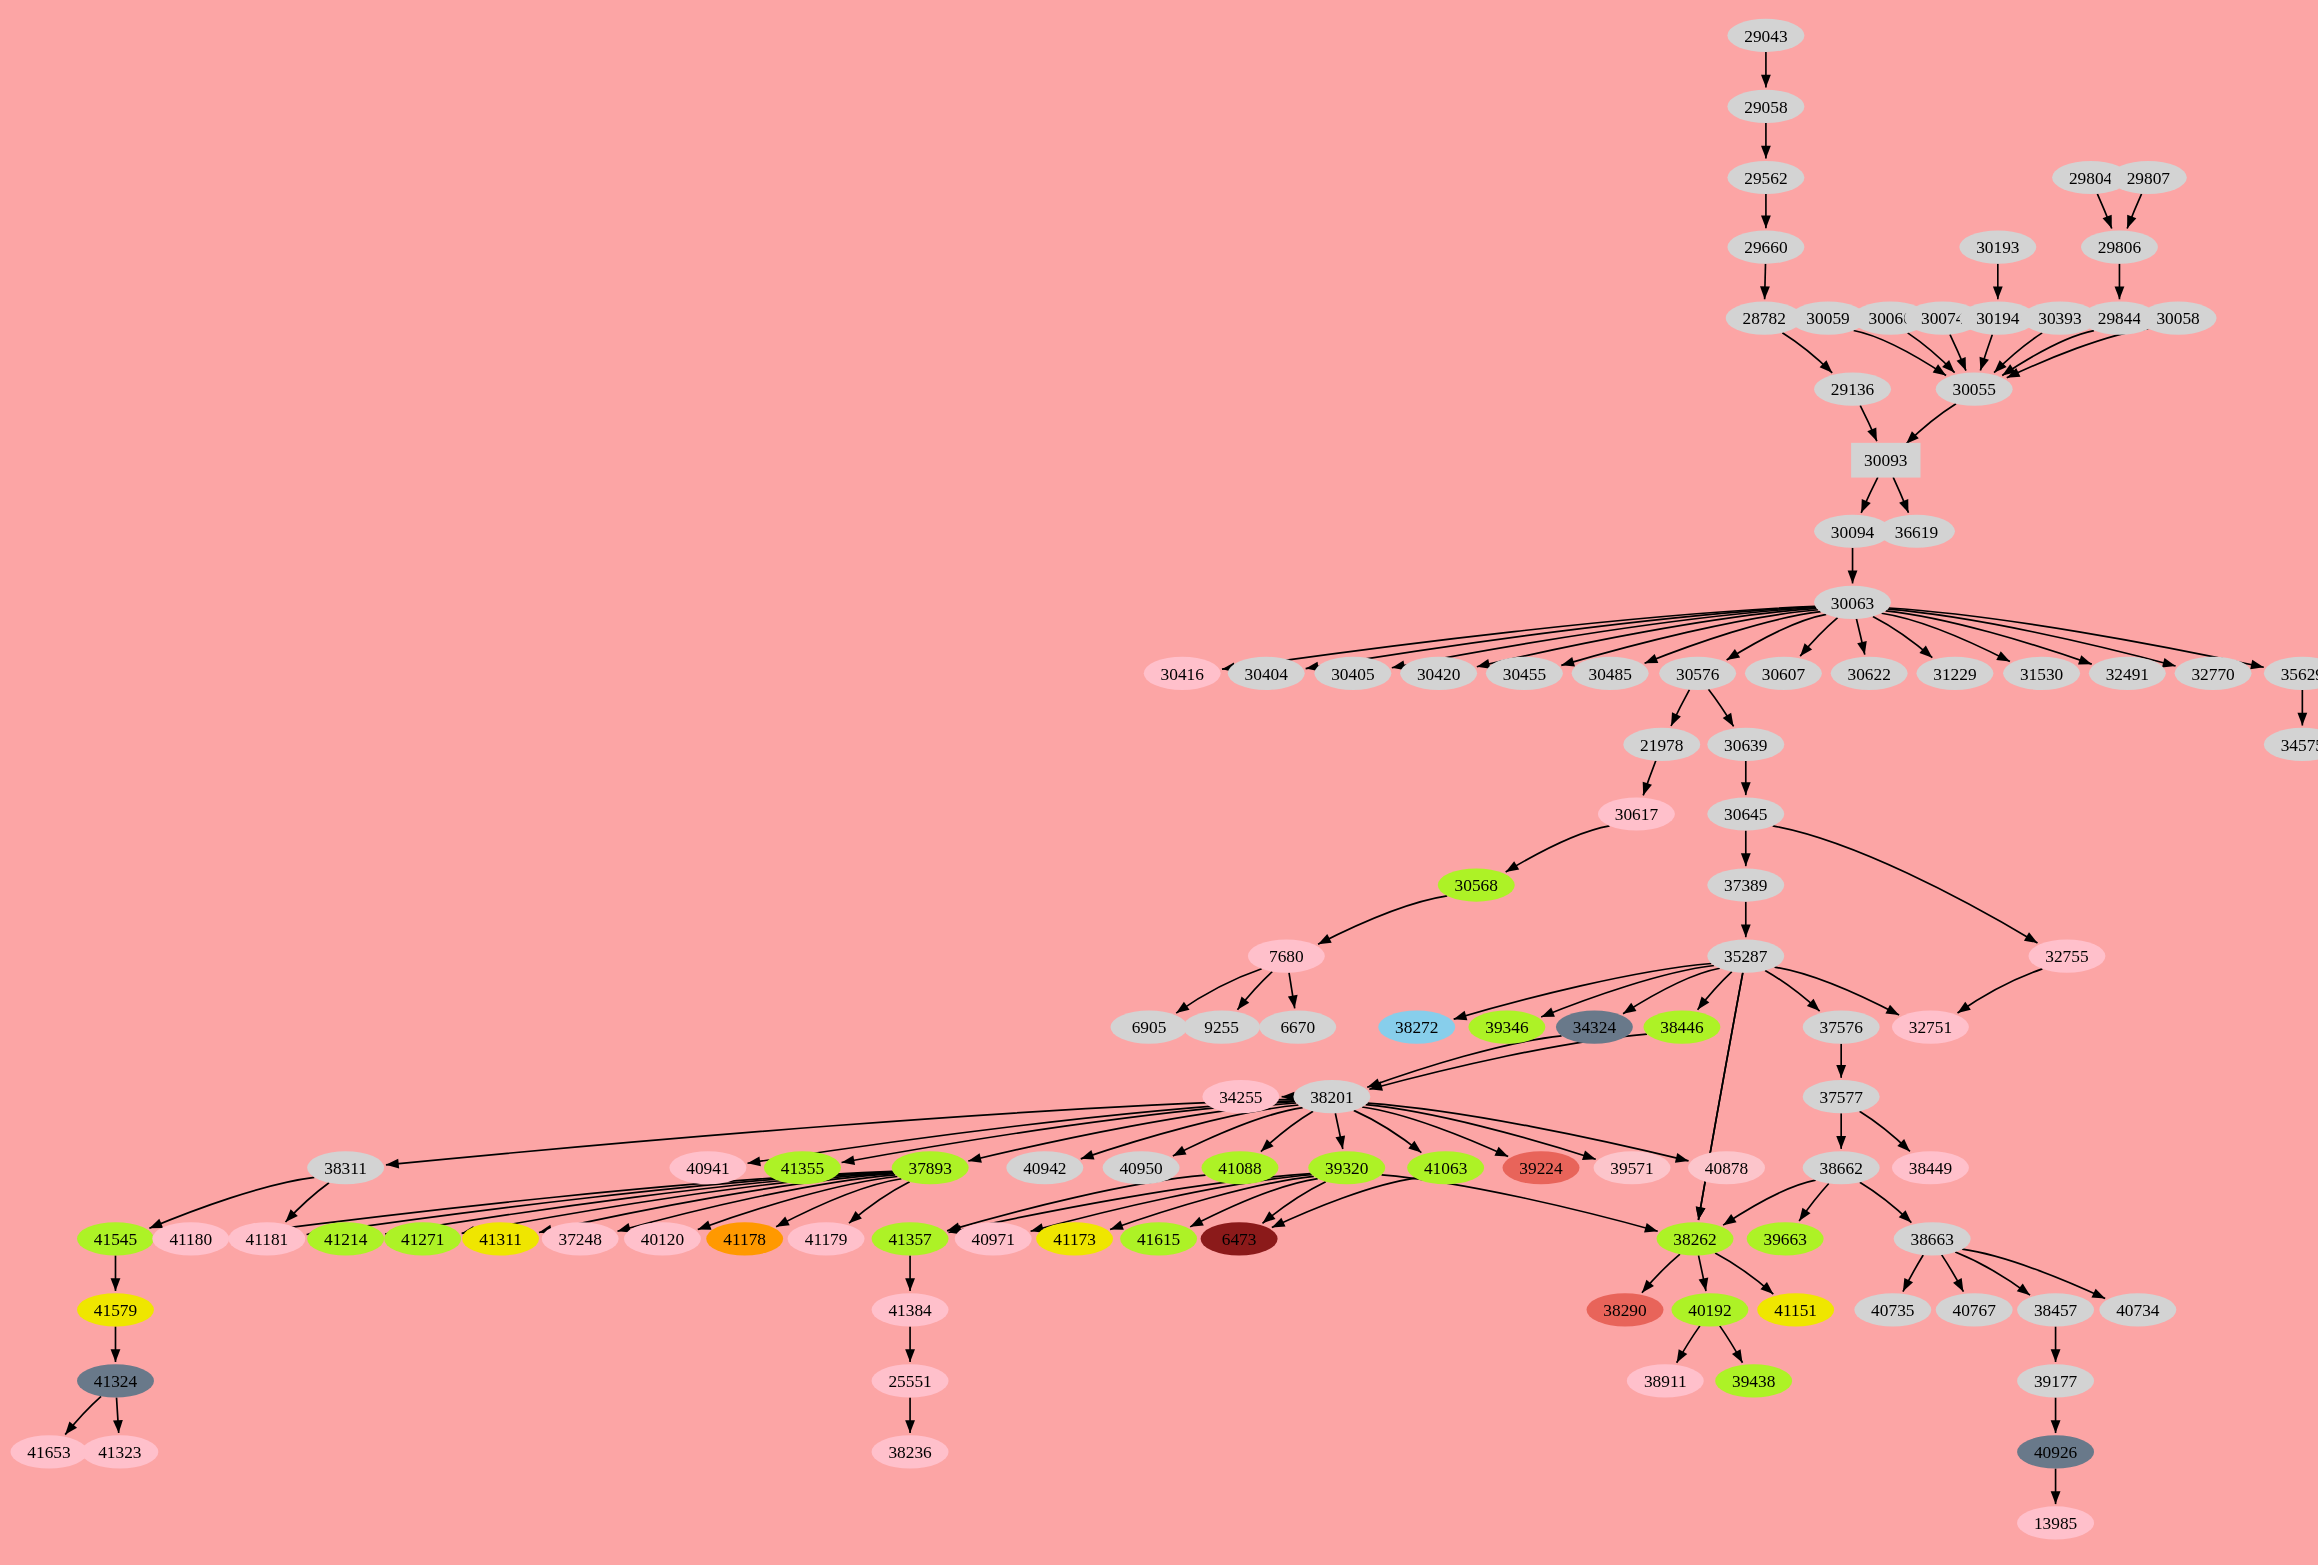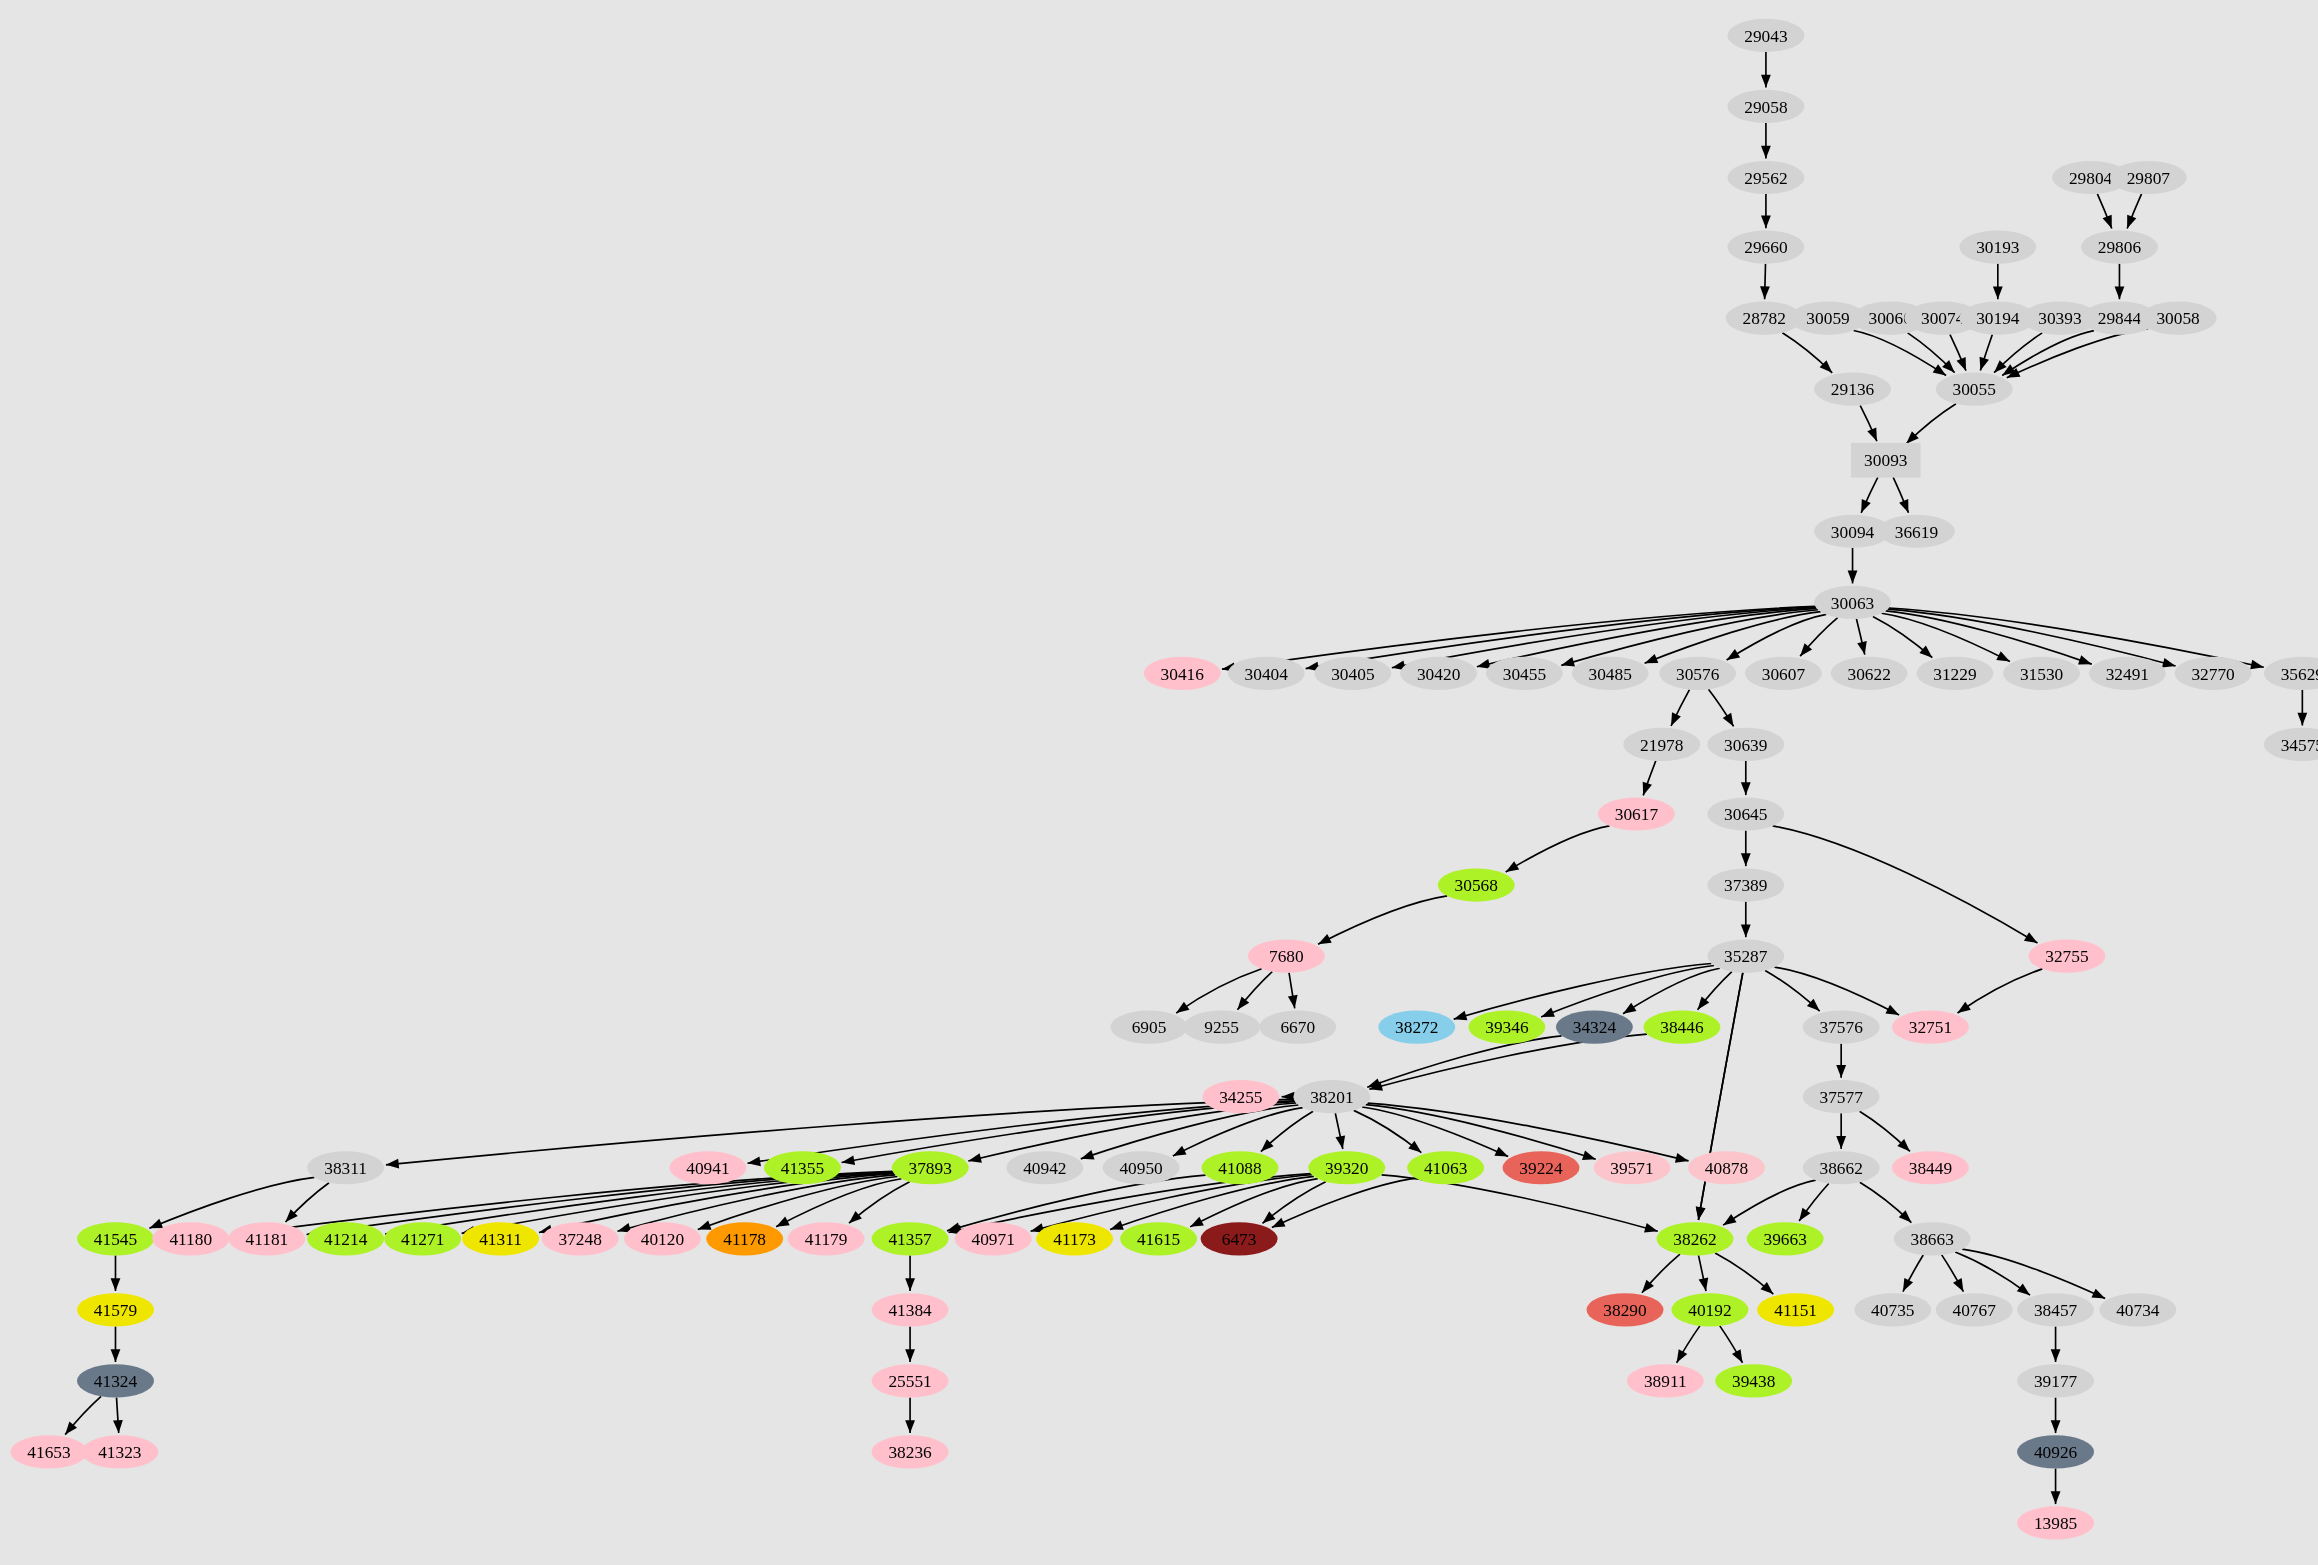--- a/index.html
+++ b/index.html
@@ -1,16 +1,16 @@
 <!DOCTYPE html>
 <html style="font-size:12px"><head>
 <meta charset="utf-8">
 <style>
   html,body{margin:0;padding:0;background:#ffffff;}
-  #stage{position:relative;width:2319px;height:1566px;background:#e5e5e5;
+  #stage{position:relative;width:2319px;height:1566px;background:#fca5a5;
          font-family:"Liberation Serif", serif;}
   svg{display:block;}
   .nlabel{font-family:"Liberation Serif", serif;font-size:23px;fill:#000000;
           text-anchor:middle;dominant-baseline:central;}
   .edge{fill:none;stroke:#000000;stroke-width:2.2px;}
   .arrow{fill:#000000;stroke:none;}
   .nshape{stroke:none;}
 </style>
 </head>
 <body>

